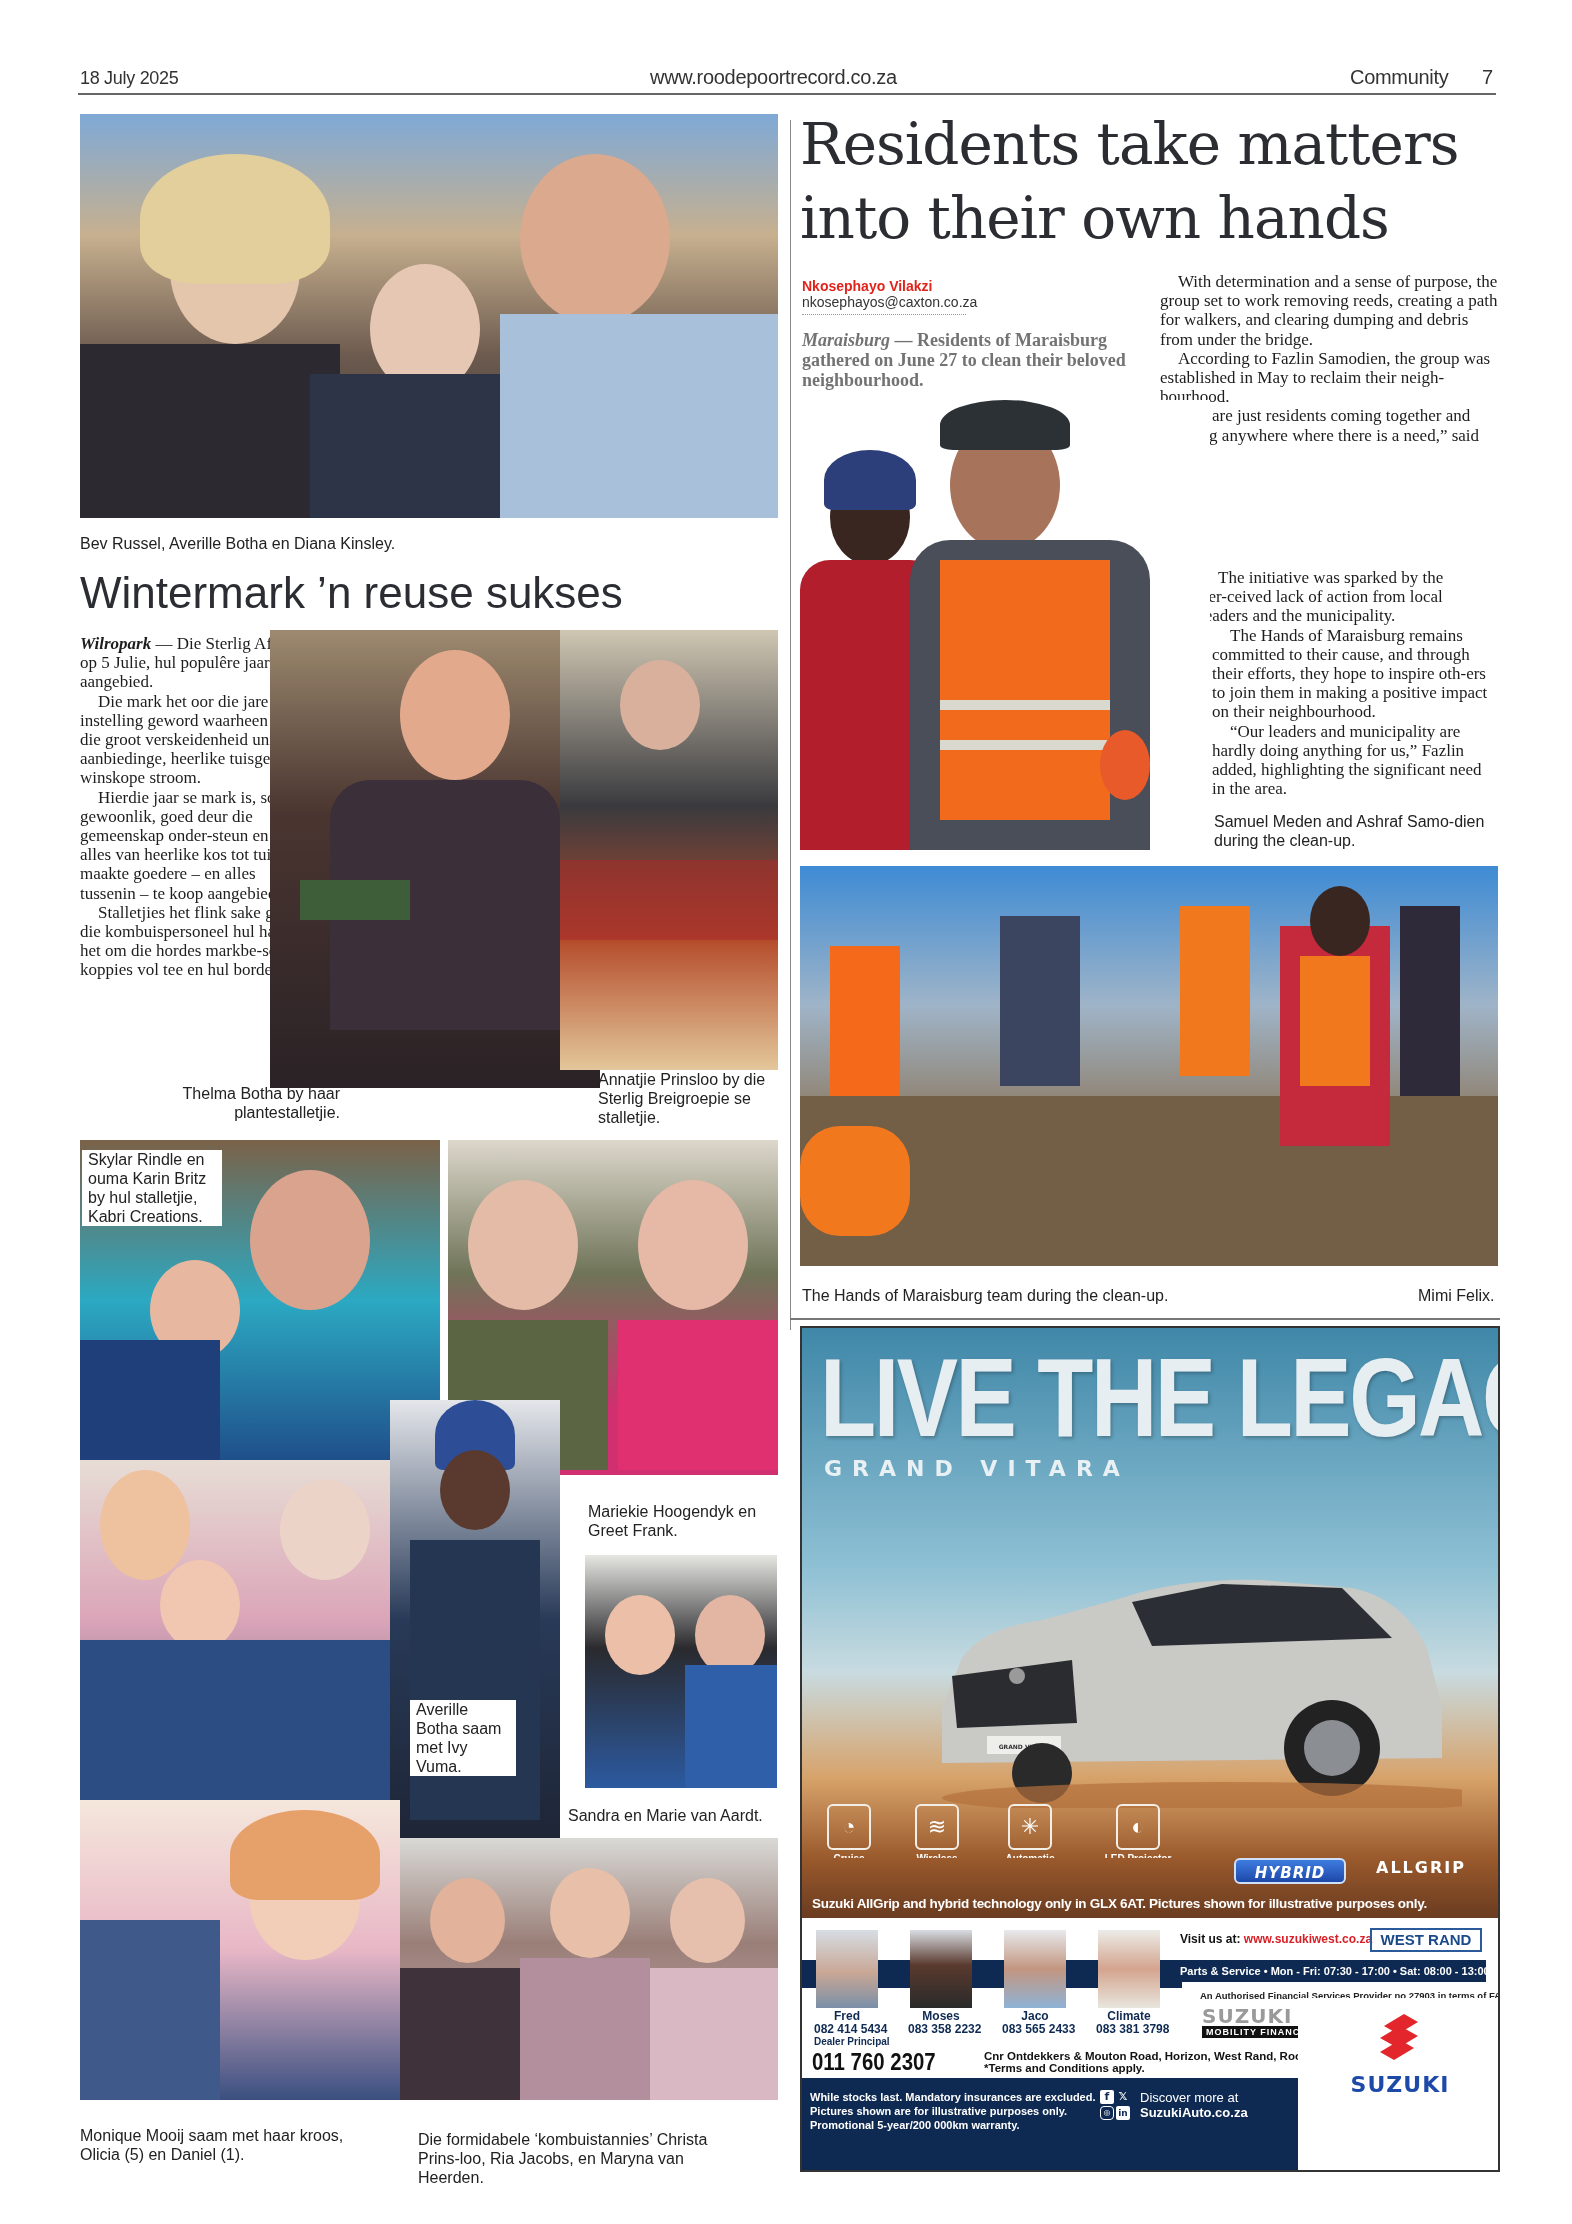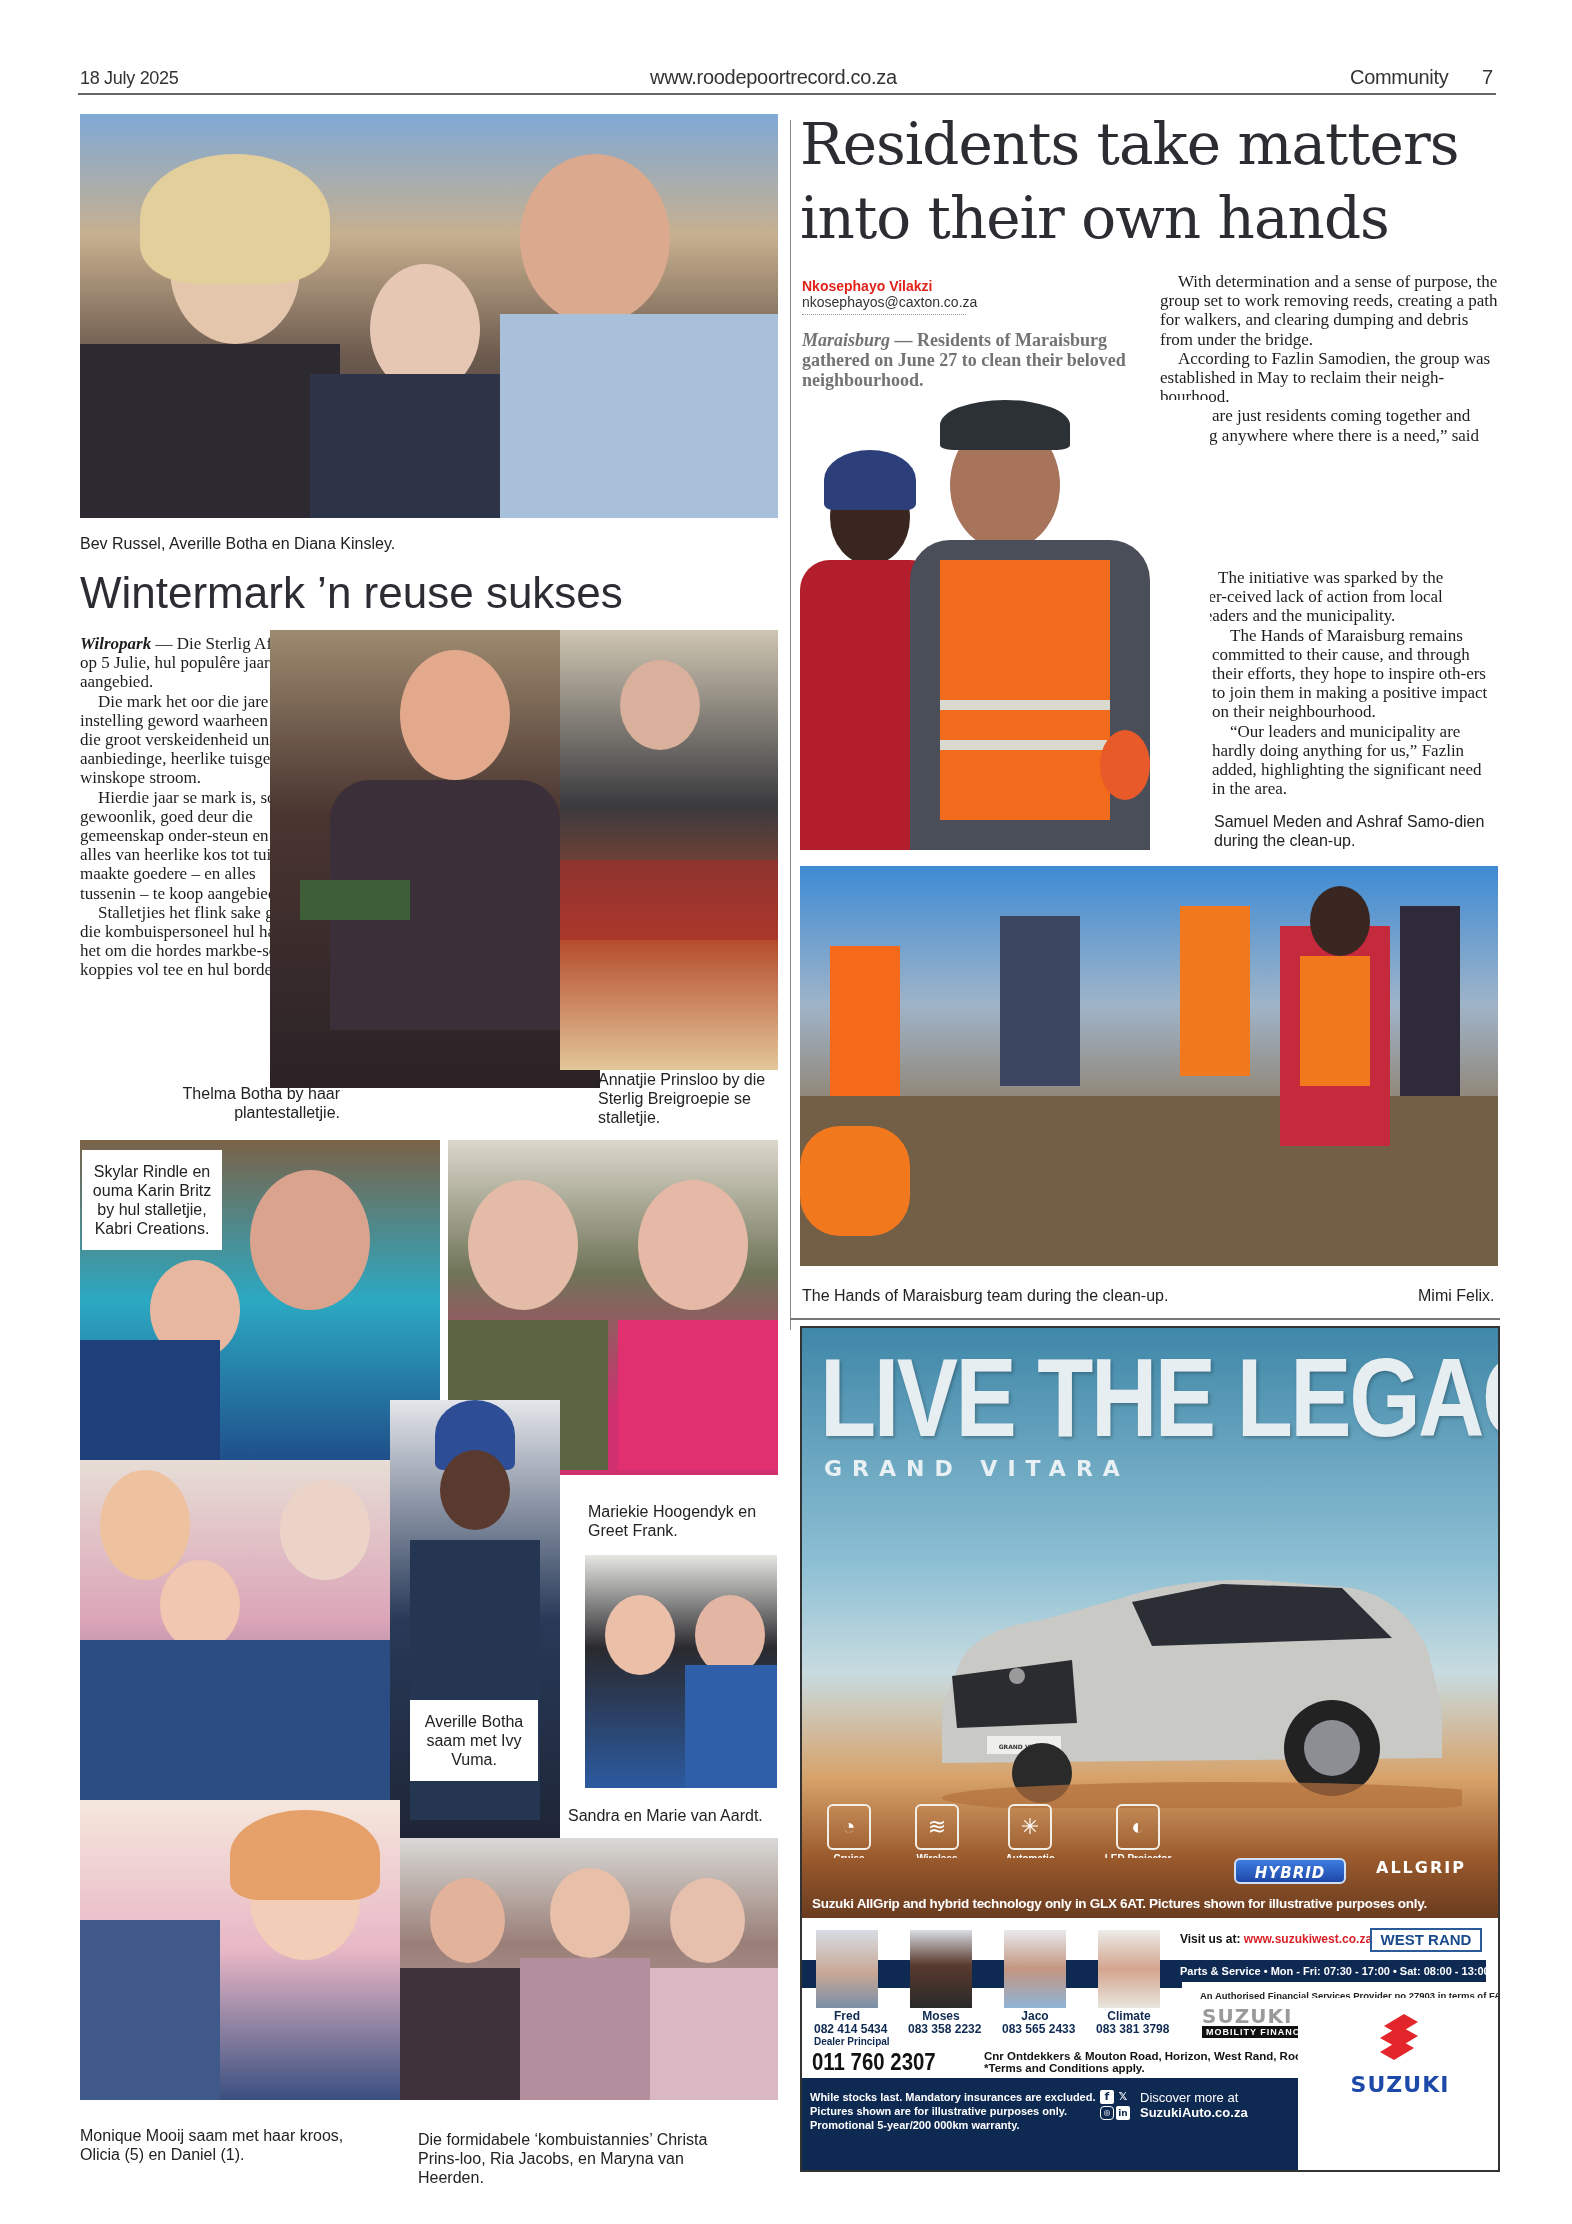--- a/index.html
+++ b/index.html
@@ -24,21 +24,21 @@
   .ph-grad-7 { background: linear-gradient(180deg,#e7ddd5 0%, #dba5b8 40%, #1b3a5b 100%); }
   .ph-grad-8 { background: linear-gradient(180deg,#e4e6ea 0%, #283a58 50%, #1e2536 100%); }
   .ph-grad-9 { background: linear-gradient(180deg,#e6e6e2 0%, #2a2a2e 40%, #2c5aa0 100%); }
   .ph-grad-10 { background: linear-gradient(180deg,#f5e7dc 0%, #e8b7c6 50%, #3a4f80 100%); }
   .ph-grad-11 { background: linear-gradient(180deg,#d9d9d6 0%, #9a7f78 40%, #c7a9b8 100%); }
   .ph-grad-12 { background: linear-gradient(180deg,#3e8bd4 0%, #9fb4c8 35%, #8a6f50 70%, #6d5a43 100%); }
 
   .shape { position: absolute; border-radius: 50%; }
 
   .caption { font-family: "Liberation Sans", sans-serif; font-size: 16px; line-height: 19px; color: #222; }
-  .caption-box { background: #fff; padding: 12px 6px; text-align: center; }
+  .caption-box { background: #fff; padding: 0 6px; }
 
   .headline-serif { font-family: "DejaVu Serif", serif; font-size: 58px; line-height: 64px; color: #2b2d33; letter-spacing: -1px; }
   .headline-sans { font-family: "Liberation Sans", sans-serif; font-size: 44px; line-height: 50px; color: #2b2d33; letter-spacing: 0px; }
 
   .byline-name { font-family: "Liberation Sans", sans-serif; font-weight: bold; font-size: 14px; color: #e2231a; }
   .byline-email { font-family: "Liberation Sans", sans-serif; font-size: 14px; color: #333; }
   .dotted-rule { height: 1px; border-top: 1px dotted #999; }
 
   .body-serif { font-family: "Liberation Serif", serif; font-size: 17px; line-height: 19.2px; color: #1d1d1d; }
   .body-serif p { text-indent: 18px; }
@@ -160,21 +160,21 @@
   <div class="shape" style="left:80px; top:100px; width:80px; height:90px; background:#f1c7b1;"></div>
   <div class="shape" style="left:200px; top:20px; width:90px; height:100px; background:#ecd3c7;"></div>
   <div class="abs" style="left:0; top:180px; width:320px; height:220px; background:#2c4d84;"></div>
 </div>
 
 <div class="abs photo ph-grad-8" style="left:390px; top:1400px; width:170px; height:440px;">
   <div class="shape" style="left:45px; top:0; width:80px; height:70px; background:#2d4e96; border-radius:50% 50% 10% 10%;"></div>
   <div class="shape" style="left:50px; top:50px; width:70px; height:80px; background:#5a3a2e;"></div>
   <div class="abs" style="left:20px; top:140px; width:130px; height:280px; background:#253652;"></div>
 </div>
-<div class="abs caption caption-box" style="left:410px; top:1700px; width:128px;">Averille Botha saam met Ivy Vuma.</div>
+<div class="abs caption caption-box" style="left:410px; top:1700px; width:106px;">Averille Botha saam met Ivy Vuma.</div>
 
 <div class="abs photo ph-grad-9" style="left:585px; top:1555px; width:192px; height:233px;">
   <div class="shape" style="left:20px; top:40px; width:70px; height:80px; background:#ecc0a8;"></div>
   <div class="shape" style="left:110px; top:40px; width:70px; height:80px; background:#e3b6a4;"></div>
   <div class="abs" style="left:100px; top:110px; width:92px; height:123px; background:#2f5fa8;"></div>
 </div>
 <div class="abs caption" style="left:568px; top:1806px;">Sandra en Marie van Aardt.</div>
 
 <div class="abs photo ph-grad-10" style="left:80px; top:1800px; width:320px; height:300px;">
   <div class="shape" style="left:170px; top:40px; width:110px; height:120px; background:#f2cdb7;"></div>

